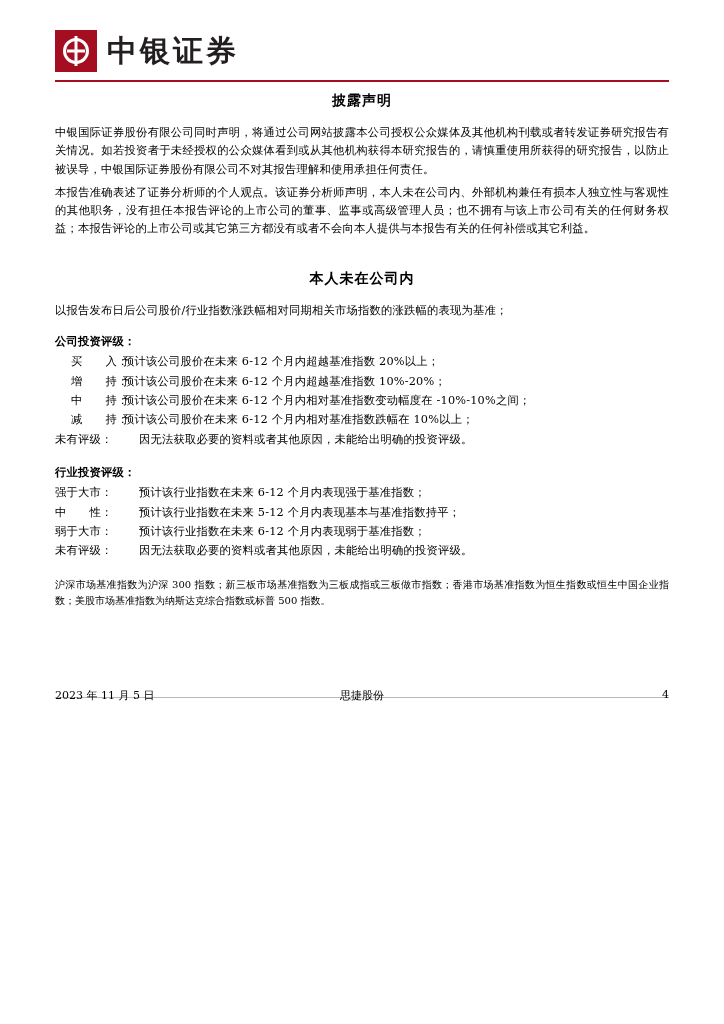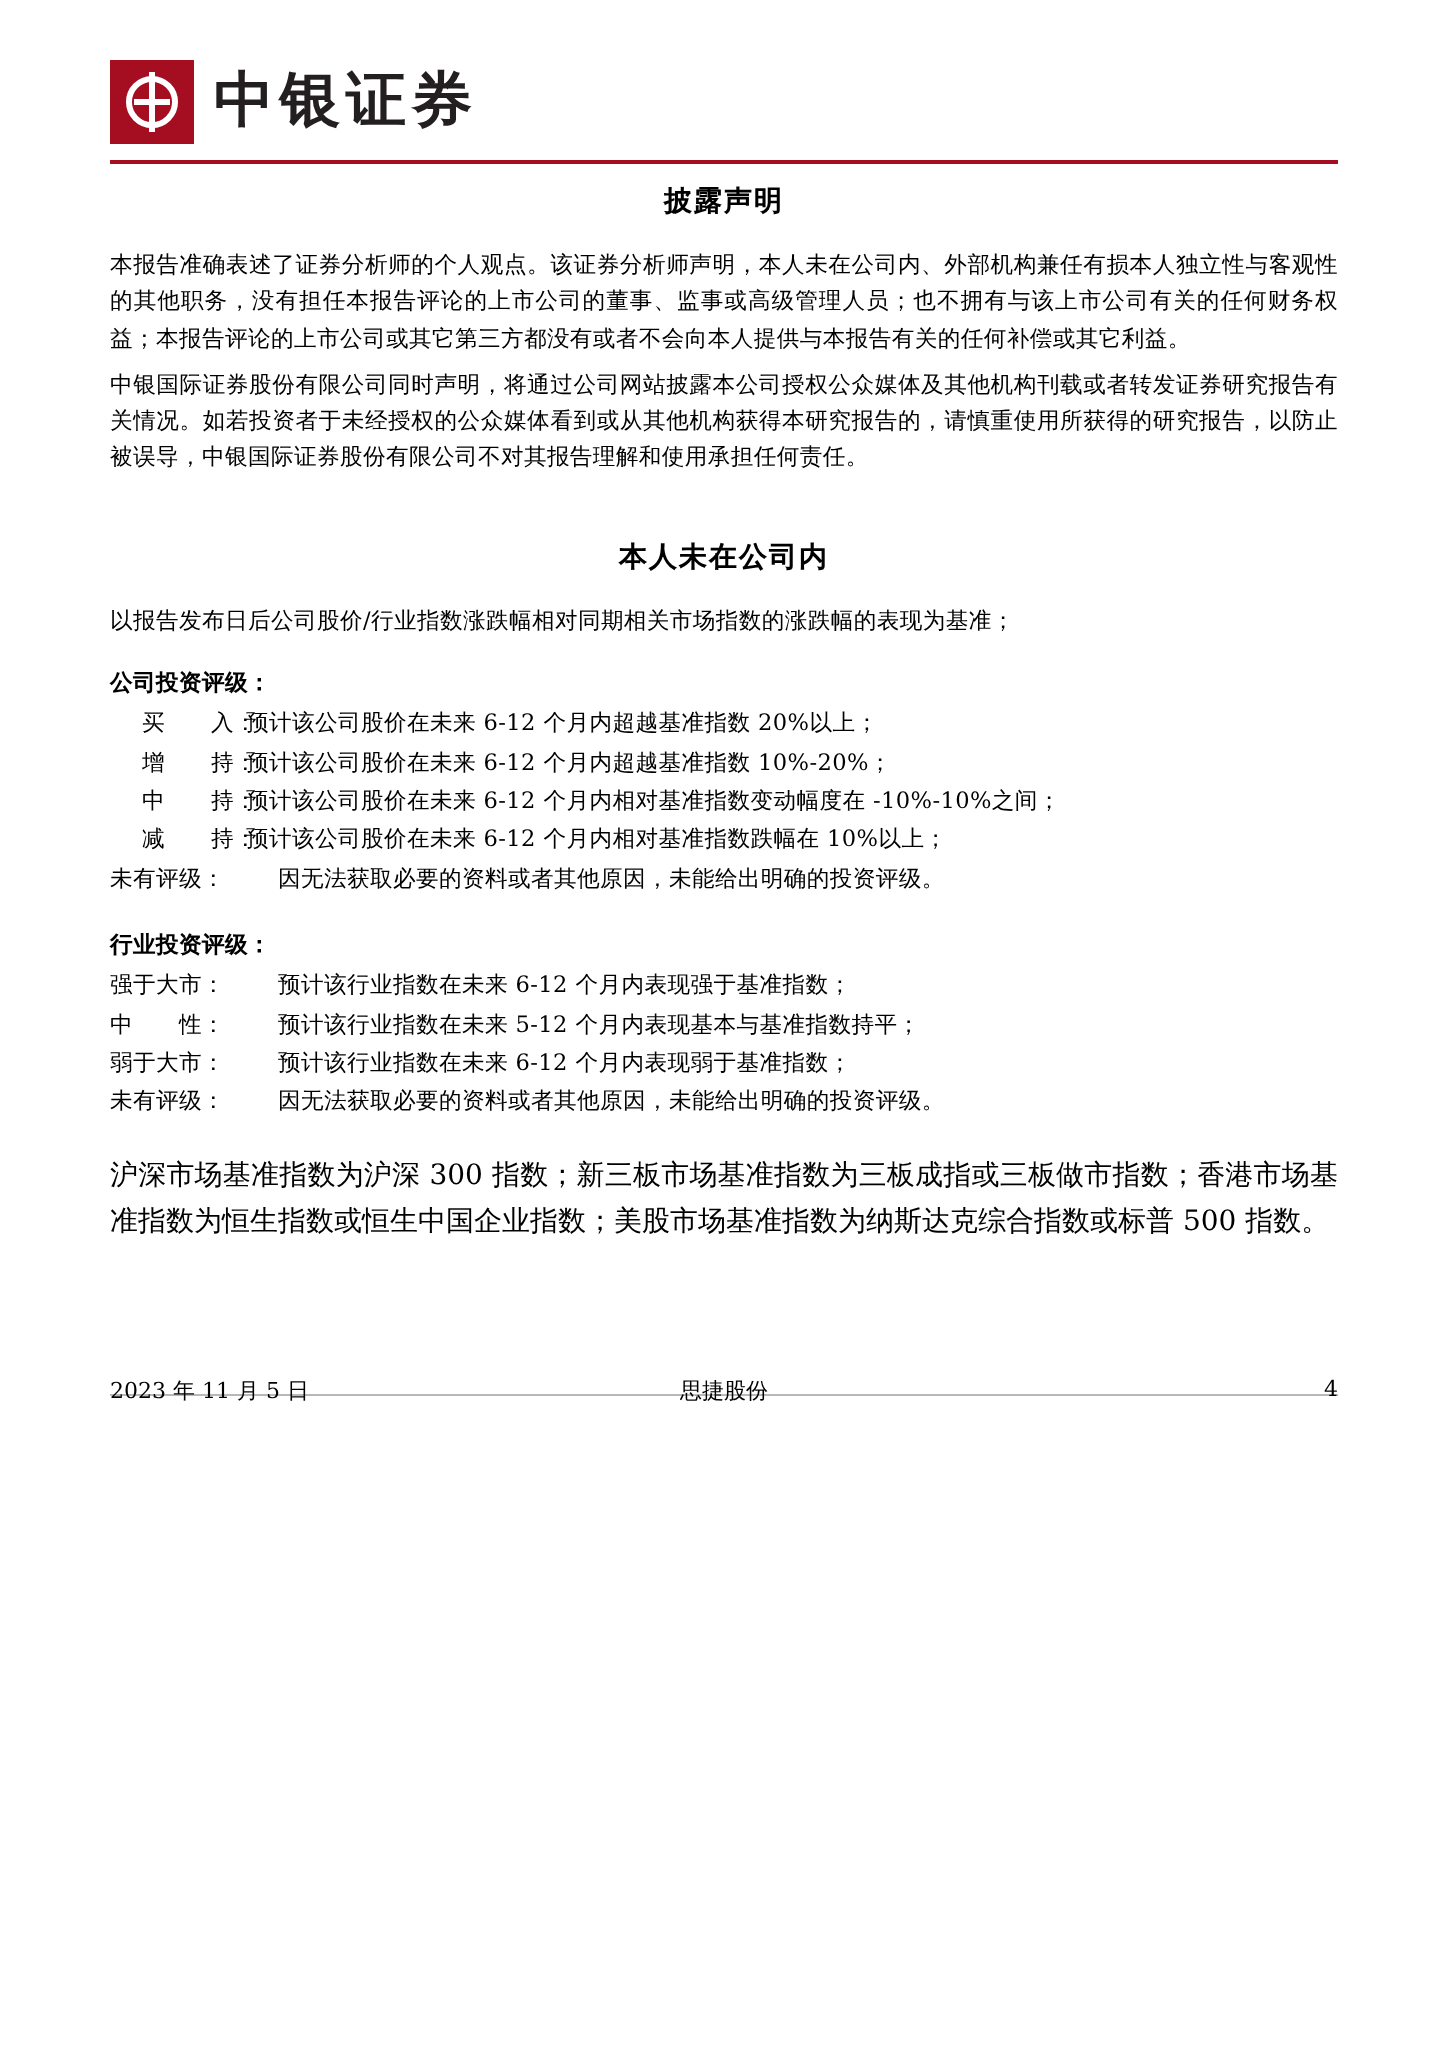--- a/index.html
+++ b/index.html
@@ -136,21 +136,21 @@
   }
   .rating-list li .label.wide {
     width: 84px;
     padding-left: 0;
   }
   .rating-list li .desc {
     flex: 1 1 auto;
   }
 
   .note {
-    font-size: 14px;
+    font-size: 10px;
     line-height: 1.62;
     margin: 0;
     text-align: justify;
   }
 
   
   .footer-rule {
     position: absolute;
     left: 55px;
     right: 55px;
@@ -196,22 +196,22 @@
       <div class="bar-h"></div>
     </div>
     <div class="logo-text">中银证券</div>
   </div>
   <div class="header-rule"></div>
 
   <div class="content">
 
     <div class="section-title">披露声明</div>
 
+    <p class="para">中银国际证券股份有限公司同时声明，将通过公司网站披露本公司授权公众媒体及其他机构刊载或者转发证券研究报告有关情况。如若投资者于未经授权的公众媒体看到或从其他机构获得本研究报告的，请慎重使用所获得的研究报告，以防止被误导，中银国际证券股份有限公司不对其报告理解和使用承担任何责任。</p>
     <p class="para">本报告准确表述了证券分析师的个人观点。该证券分析师声明，本人未在公司内、外部机构兼任有损本人独立性与客观性的其他职务，没有担任本报告评论的上市公司的董事、监事或高级管理人员；也不拥有与该上市公司有关的任何财务权益；本报告评论的上市公司或其它第三方都没有或者不会向本人提供与本报告有关的任何补偿或其它利益。</p>
-    <p class="para">中银国际证券股份有限公司同时声明，将通过公司网站披露本公司授权公众媒体及其他机构刊载或者转发证券研究报告有关情况。如若投资者于未经授权的公众媒体看到或从其他机构获得本研究报告的，请慎重使用所获得的研究报告，以防止被误导，中银国际证券股份有限公司不对其报告理解和使用承担任何责任。</p>
 
     <div class="gap-lg"></div>
 
     <div class="section-title">本人未在公司内</div>
 
     <p class="para">以报告发布日后公司股价/行业指数涨跌幅相对同期相关市场指数的涨跌幅的表现为基准；</p>
 
     <div class="gap-sm"></div>
 
     <div class="sub-head">公司投资评级：</div>

